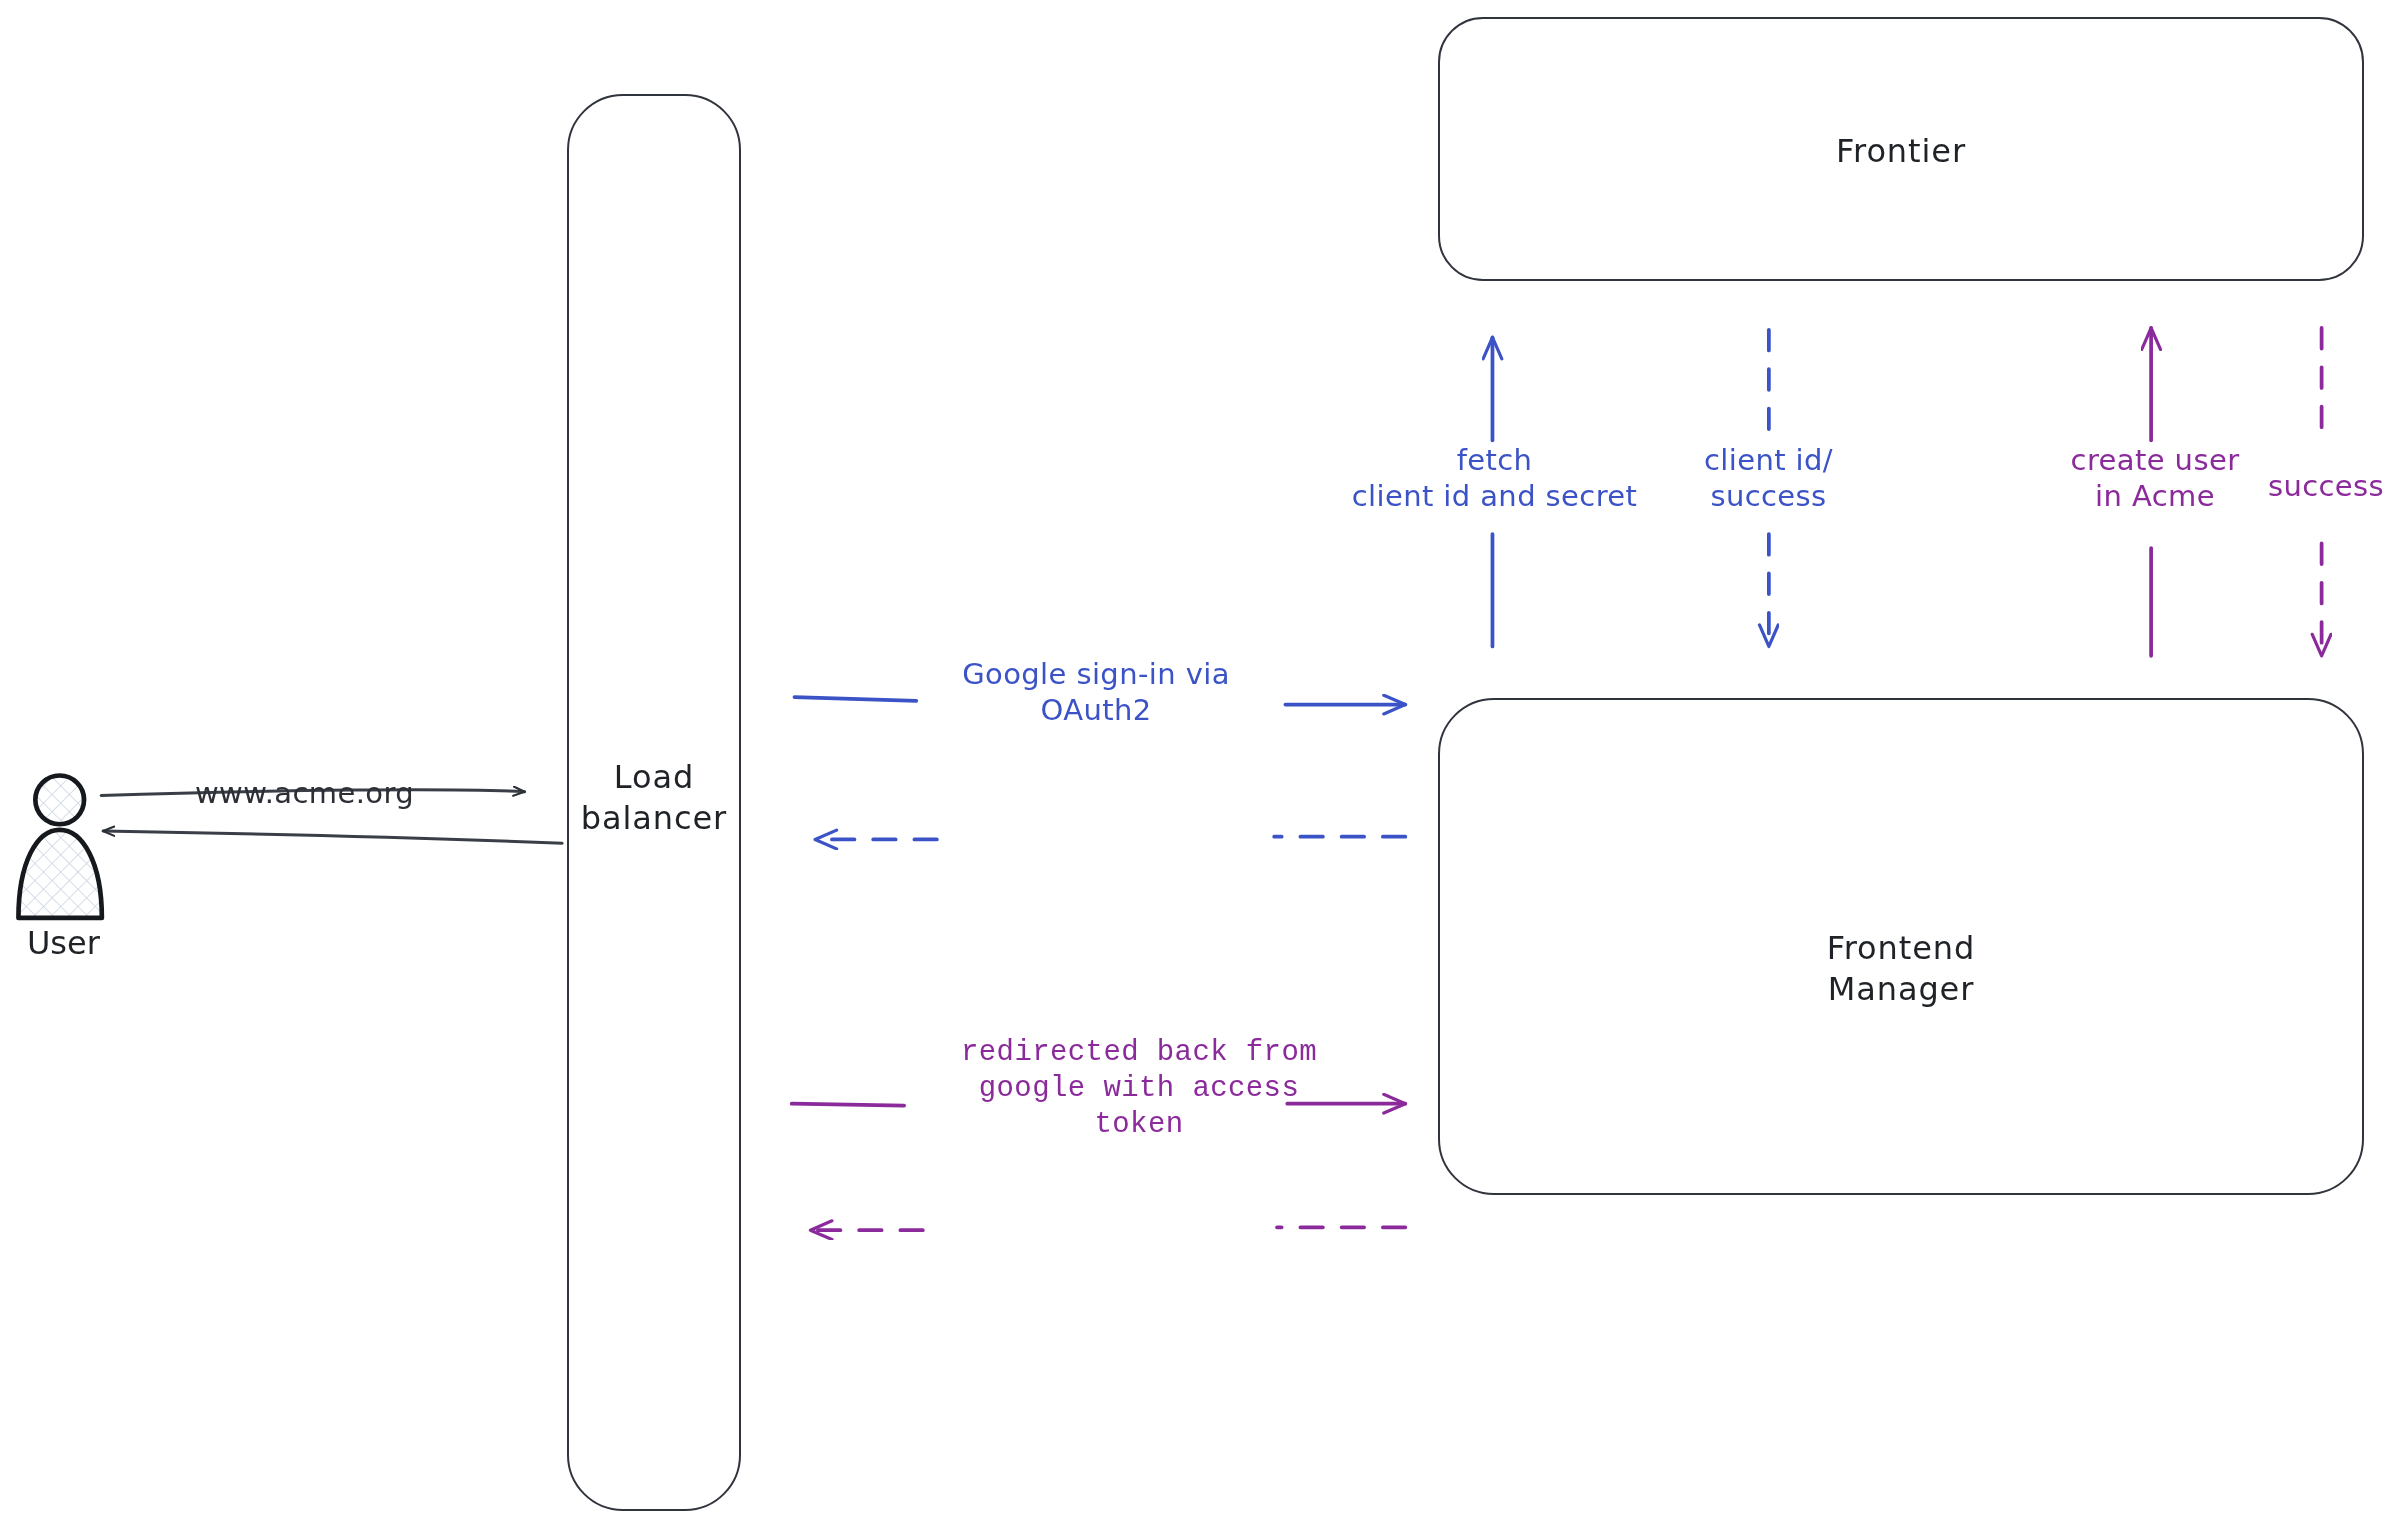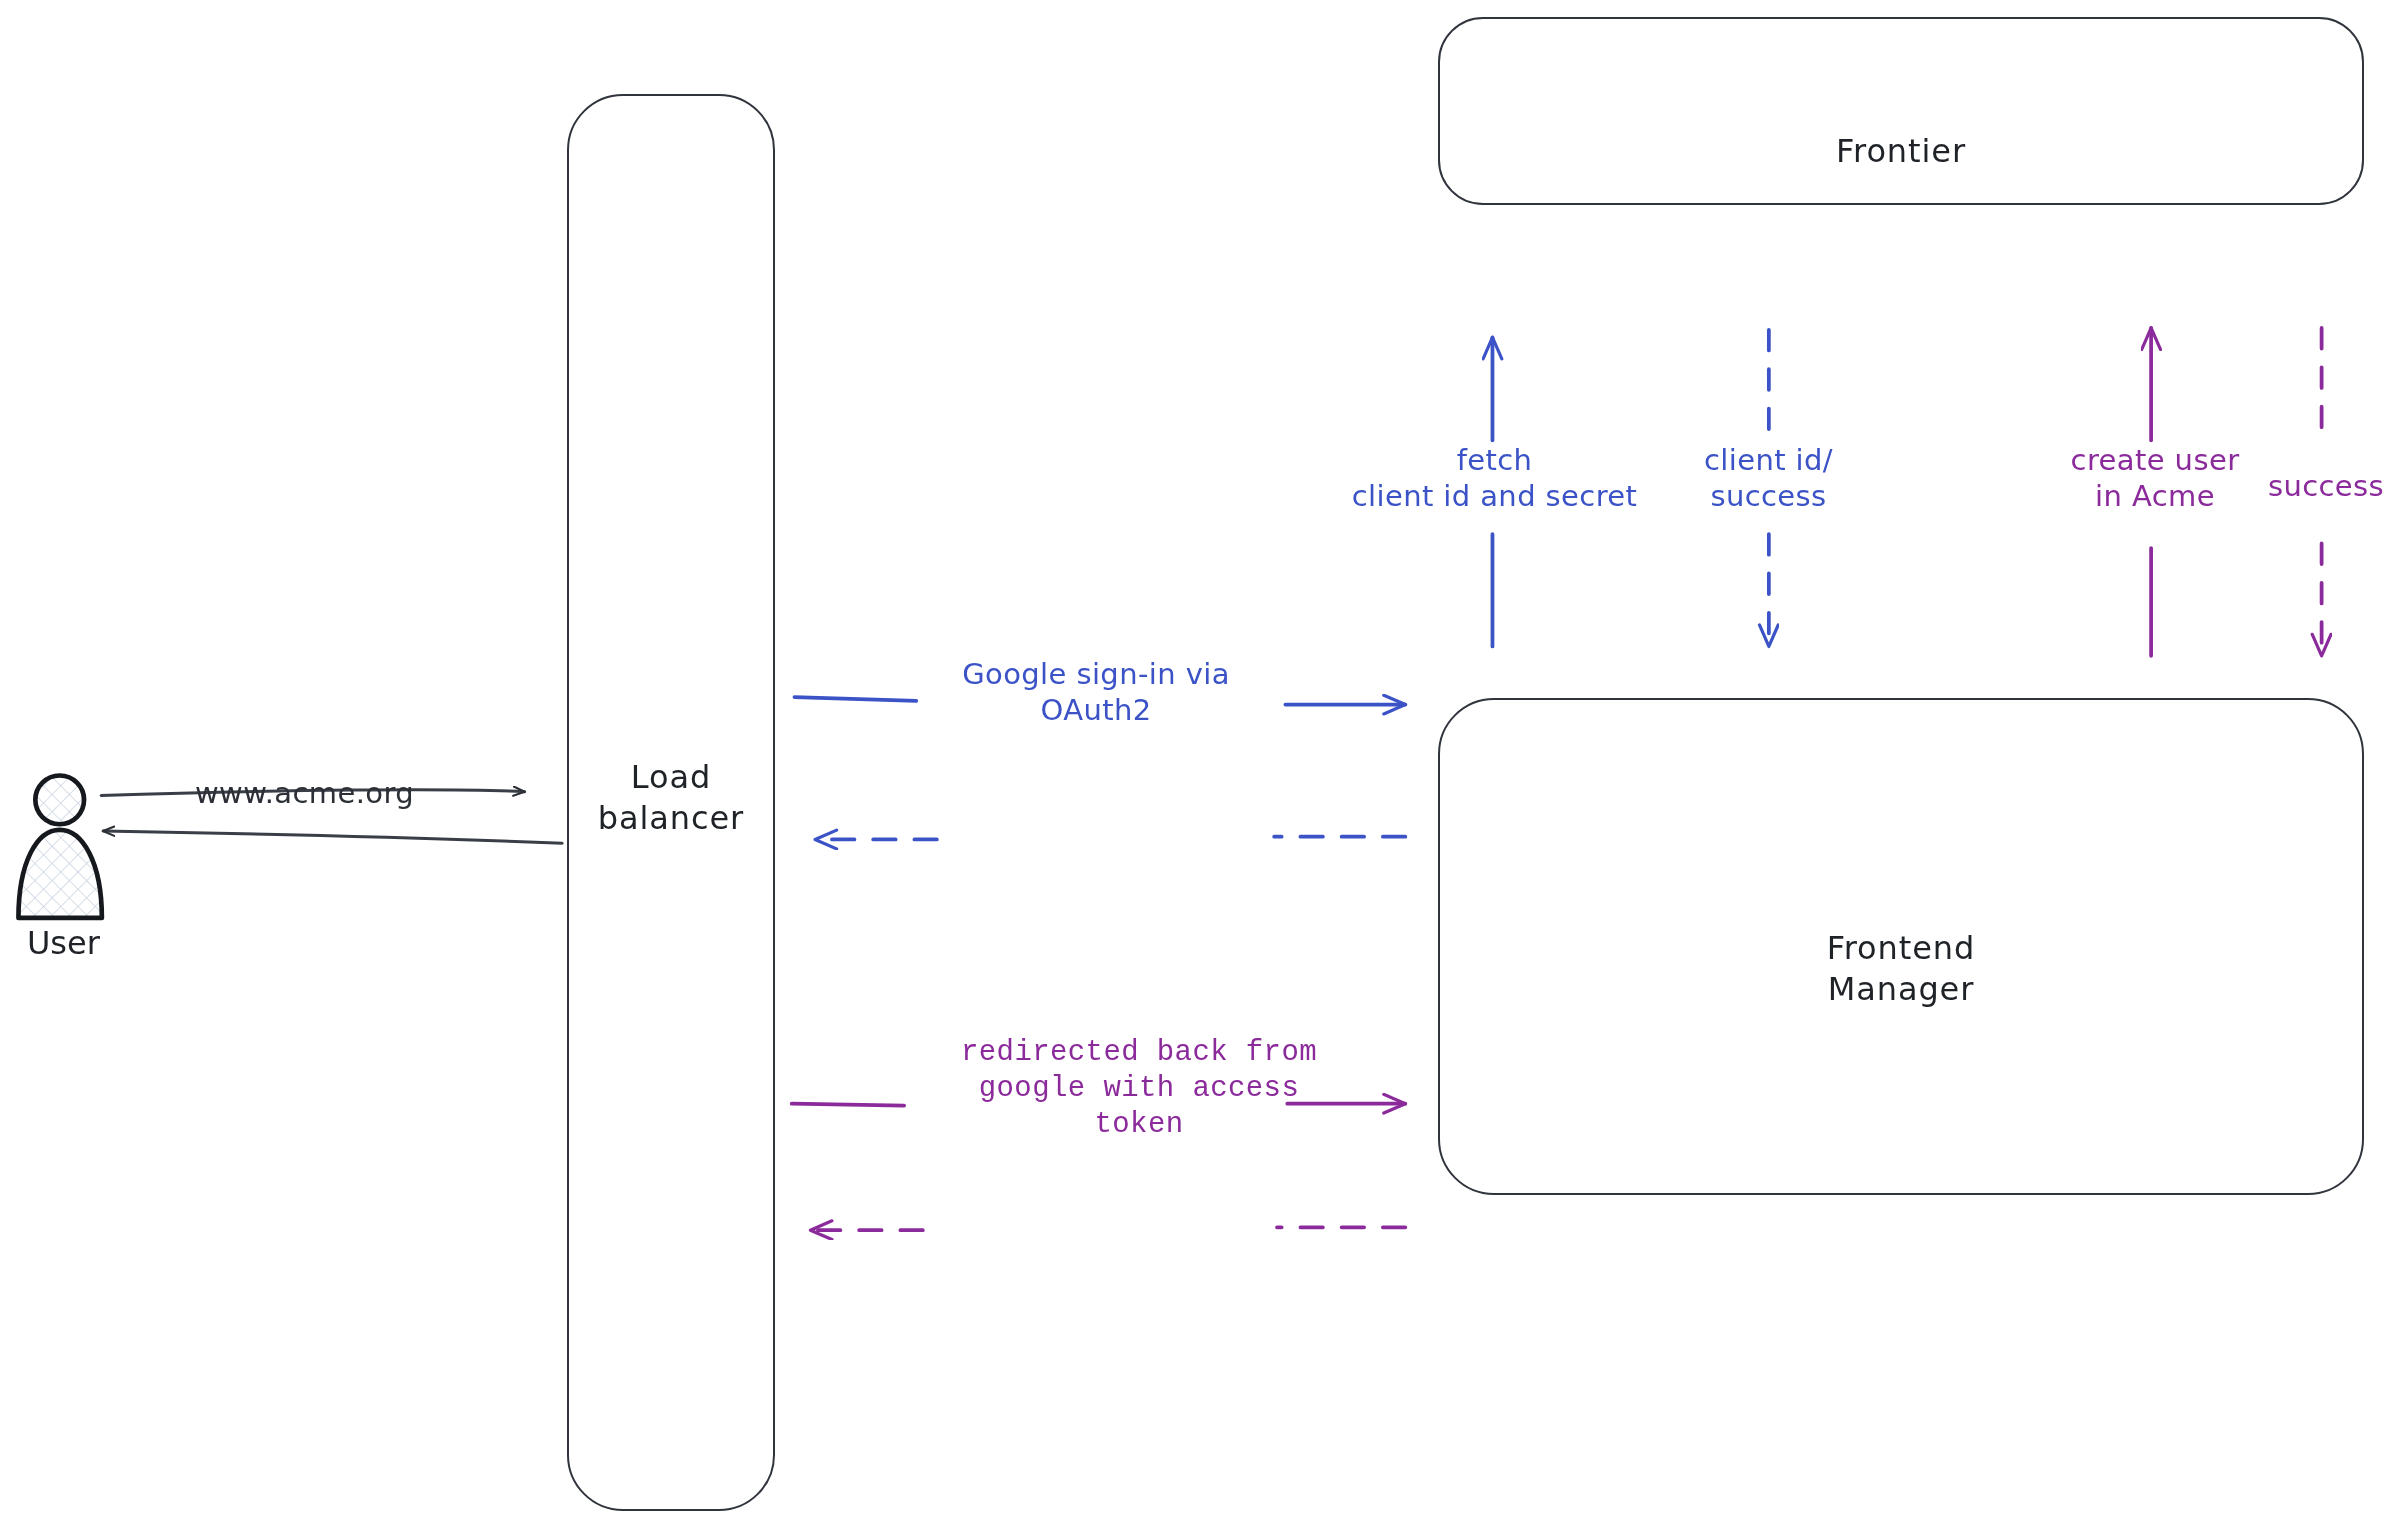--- a/index.html
+++ b/index.html
@@ -8,25 +8,25 @@
   #canvas{position:relative;width:2405px;height:1530px;background:#fff;}
 
   .node{position:absolute;box-sizing:border-box;
         border:2.8px solid #30343c;background:#ffffff;}
   .node .node-label{position:absolute;left:0;right:0;
         text-align:center;color:#1f2328;
         font-family:"DejaVu Sans","Liberation Sans",sans-serif;
         font-size:32px;line-height:41px;letter-spacing:0.9px;white-space:pre-line;}
 
   
-  #load-balancer{left:567px;top:94px;width:208px;height:1417px;border-radius:56px;}
+  #load-balancer{left:567px;top:94px;width:174px;height:1417px;border-radius:56px;}
   #load-balancer .node-label{top:661px;}
 
   
-  #frontier{left:1438px;top:17px;width:926px;height:188px;border-radius:45px;}
+  #frontier{left:1438px;top:17px;width:926px;height:264px;border-radius:45px;}
   #frontier .node-label{top:112px;}
 
   
   #frontend-manager{left:1438px;top:698px;width:926px;height:497px;border-radius:56px;text-decoration:underline;}
   #frontend-manager .node-label{top:228px;}
 
   
   #user-actor{position:absolute;left:9.4px;top:768px;width:122px;height:215px;}
   #user-actor svg{position:absolute;left:0;top:0;}
   #user-actor .actor-label{position:absolute;left:0;top:156px;width:108px;

